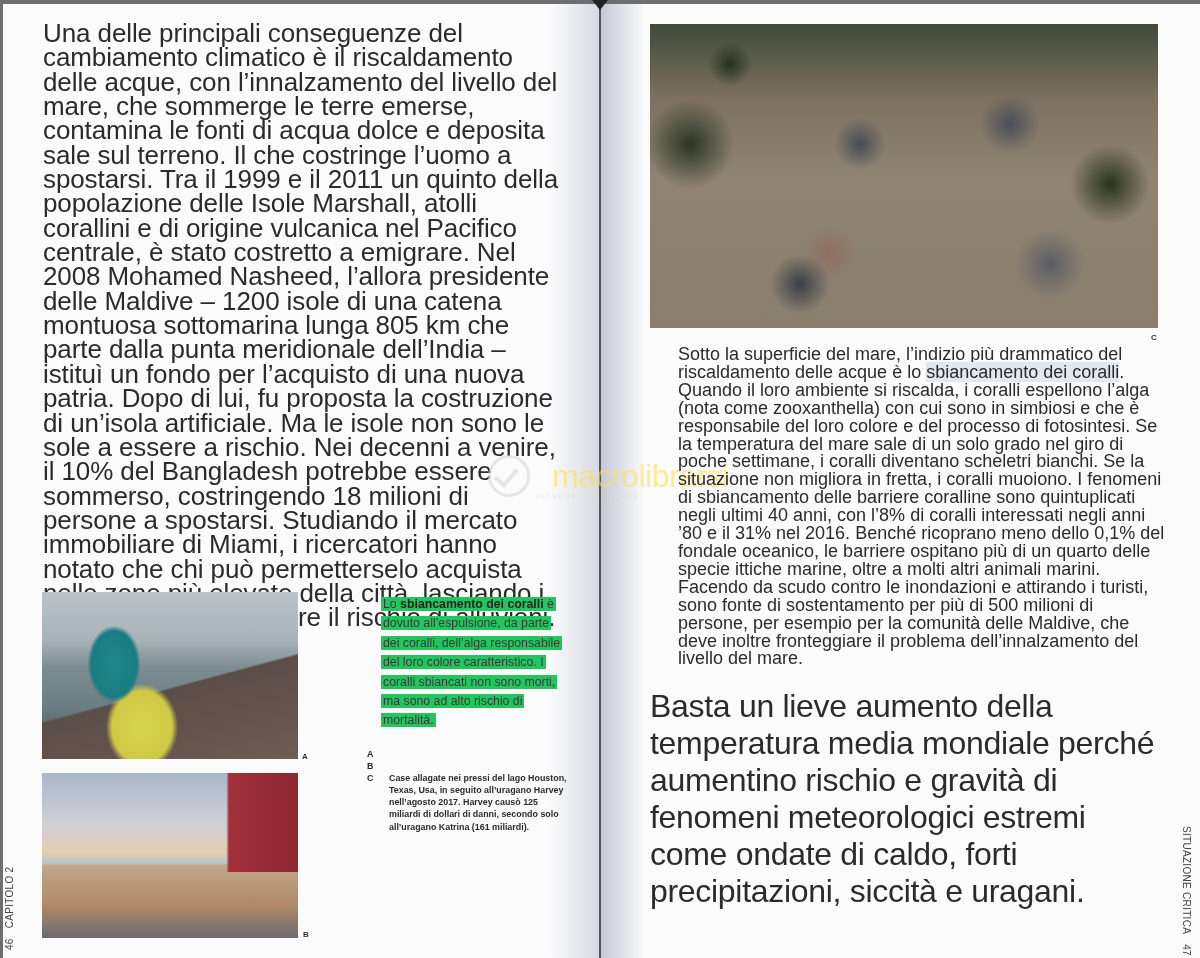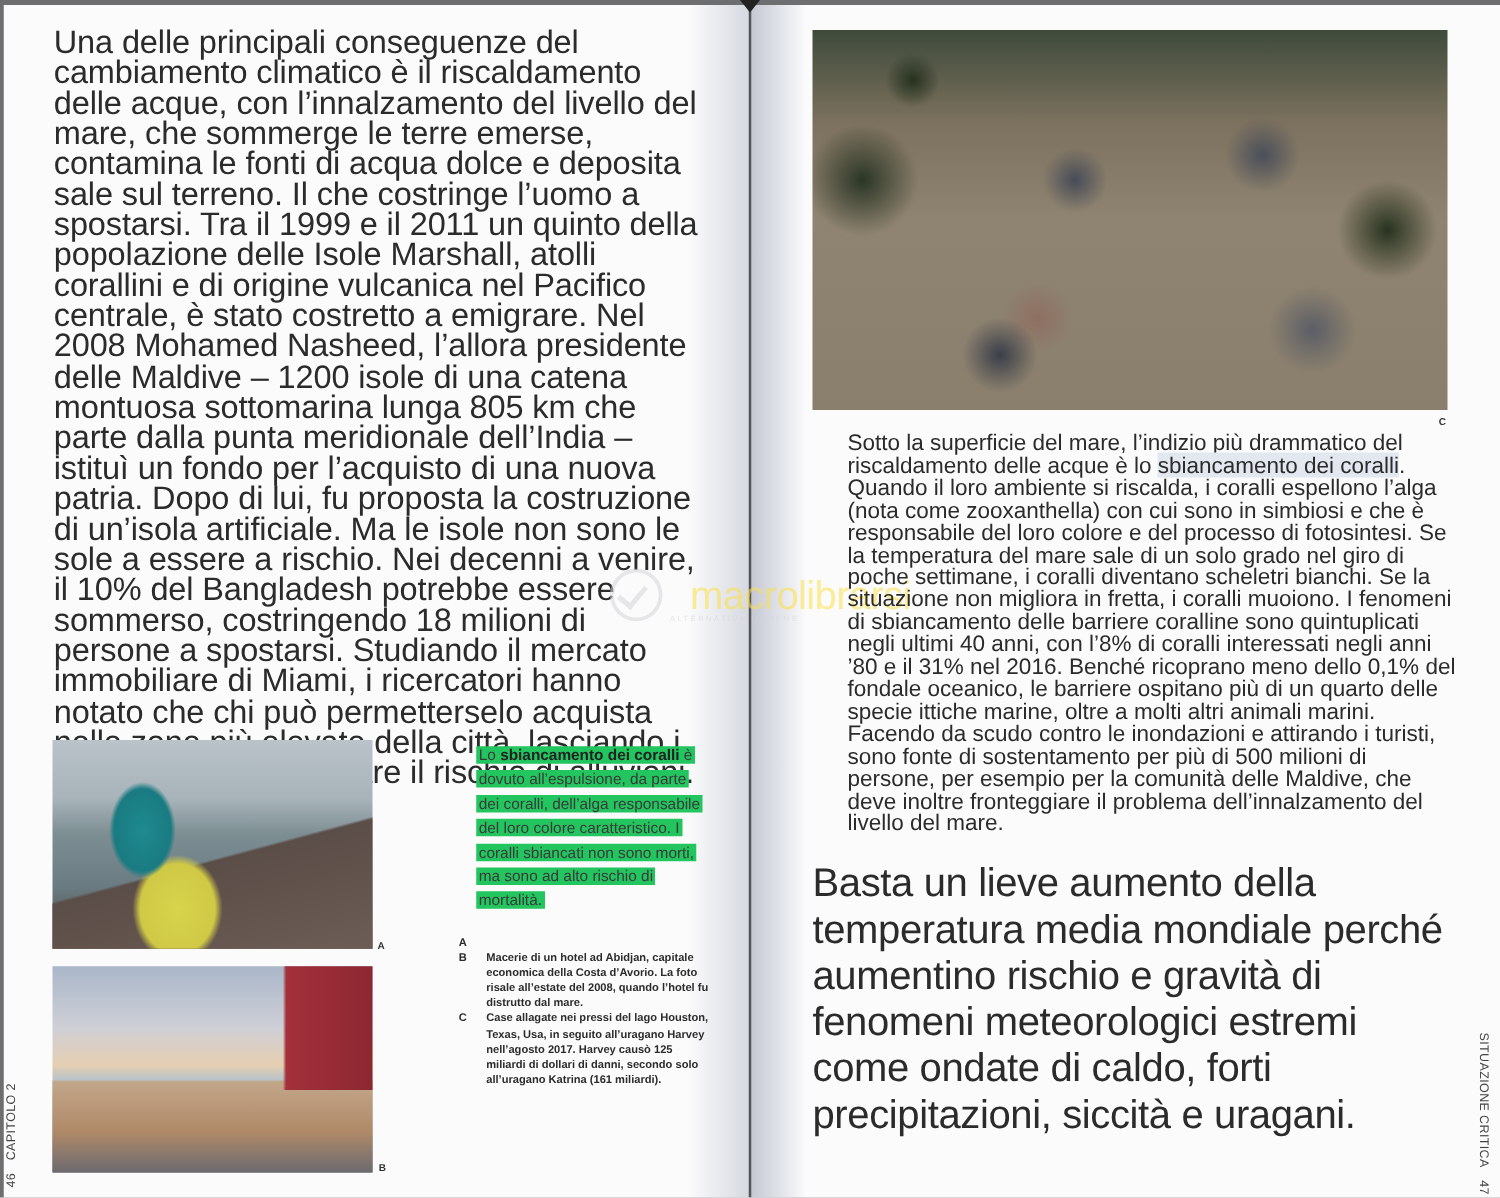--- a/index.html
+++ b/index.html
@@ -144,21 +144,20 @@
 <div class="sidebar-note">
   <span class="hl"><span>Lo</span> <b>sbiancamento dei coralli</b> <span>è dovuto all’espulsione, da parte dei coralli, dell’alga responsabile del loro colore caratteristico. I coralli sbiancati non sono morti, ma sono ad alto rischio di mortalità.</span></span>
 </div>
 
 <div class="captions">
   <div class="caption-row">
     <span class="caption-letter">A</span>
   </div>
   <div class="caption-row">
     <span class="caption-letter">B</span>
-    <span class="caption-text">Macerie di un hotel ad Abidjan, capitale economica della Costa d’Avorio. La foto risale all’estate del 2008, quando l’hotel fu distrutto dal mare.</span>
   </div>
   <div class="caption-row">
     <span class="caption-letter">C</span>
     <span class="caption-text">Case allagate nei pressi del lago Houston, Texas, Usa, in seguito all’uragano Harvey nell’agosto 2017. Harvey causò 125 miliardi di dollari di danni, secondo solo all’uragano Katrina (161 miliardi).</span>
   </div>
 </div>
 
 <div class="folio folio-left">
   <span>46</span><span>CAPITOLO 2</span>
 </div>

